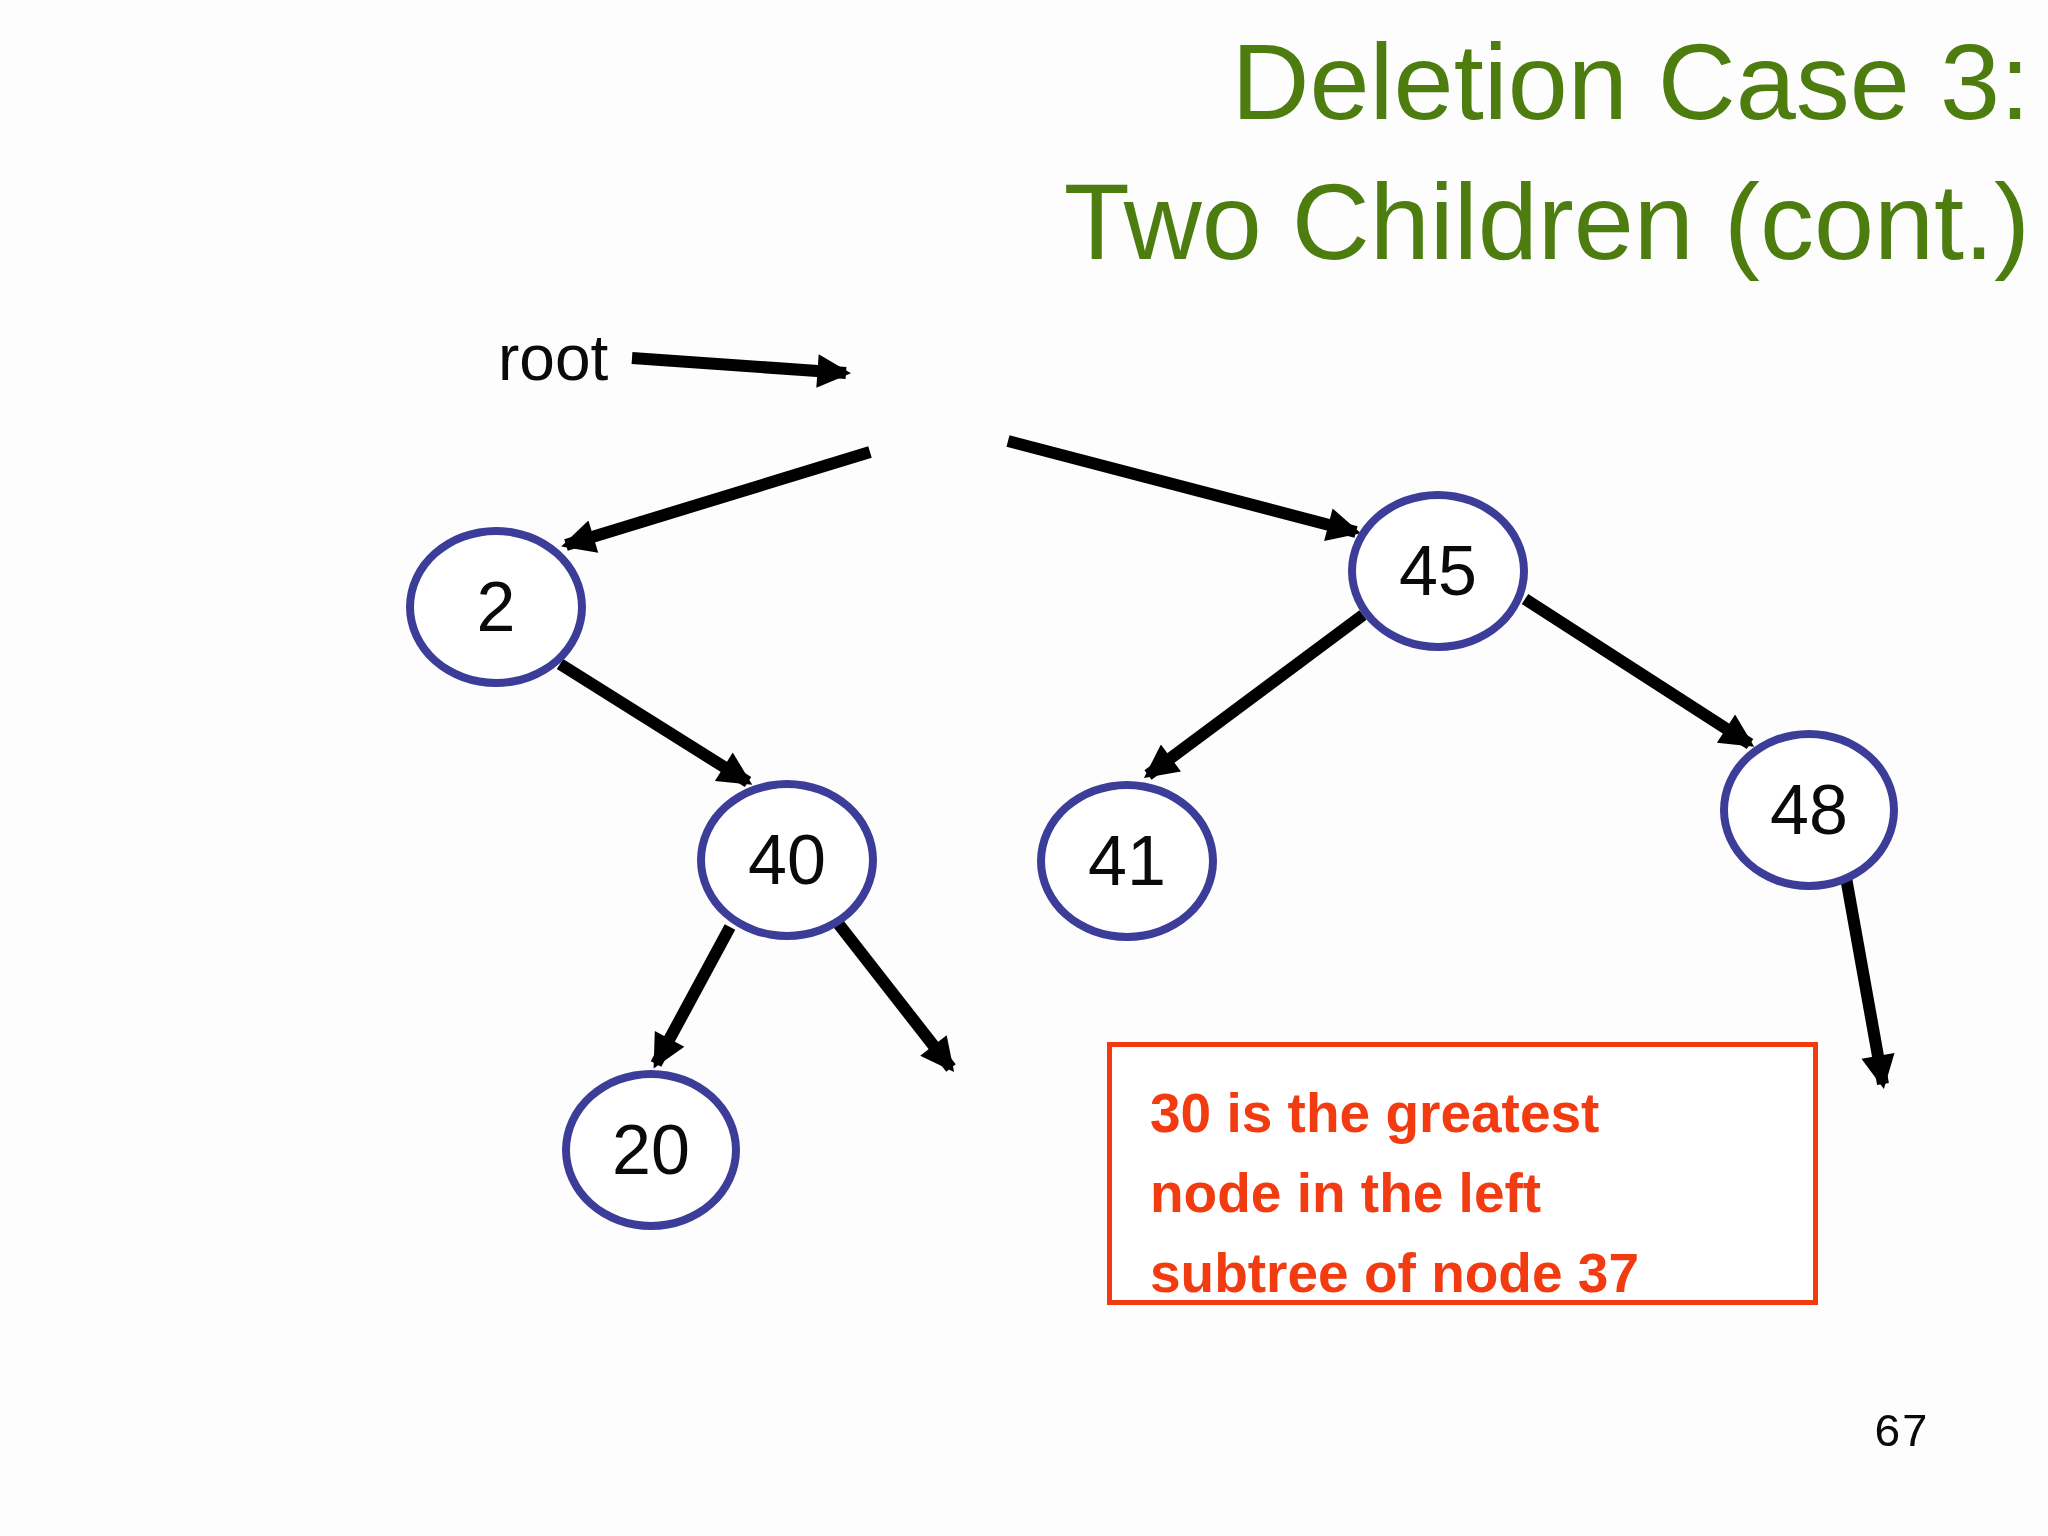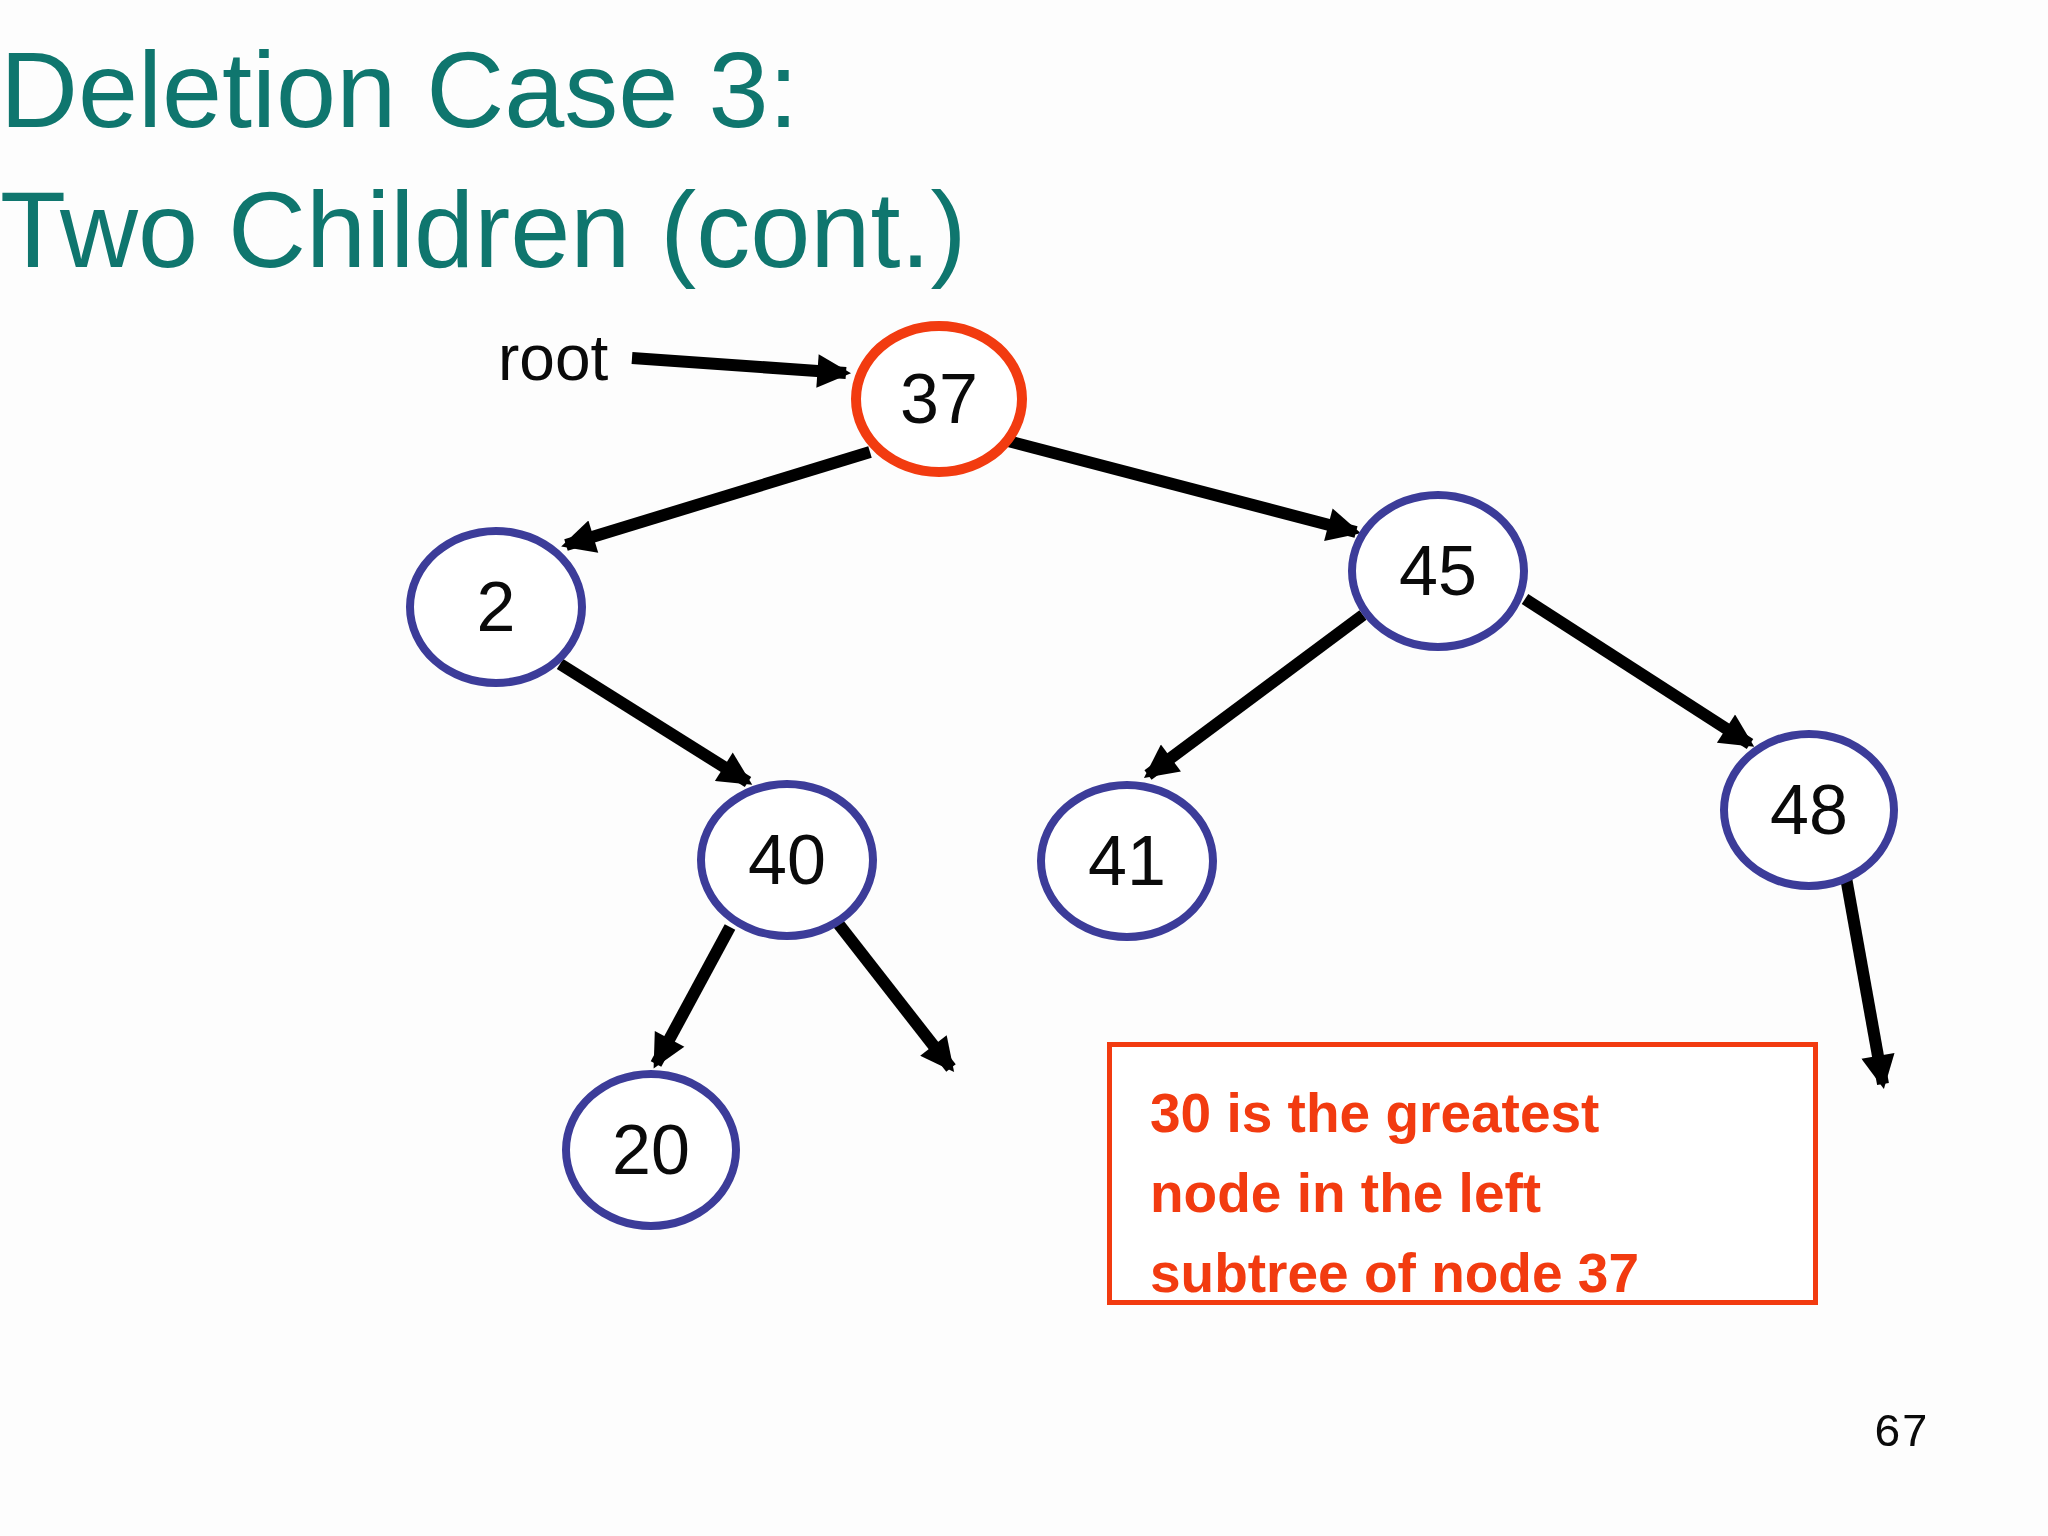--- a/index.html
+++ b/index.html
@@ -6,24 +6,24 @@
   body{
     width:2048px;height:1536px;
     background:#fdfdfd;
     font-family:"Liberation Sans", sans-serif;
     position:relative;
     overflow:hidden;
     color:#000;
   }
   .slide{position:absolute;inset:0;}
   .title{
-    position:absolute;left:0;top:20px;width:2030px;
-    text-align:left;
+    position:absolute;left:0;top:12px;width:2030px;
+    text-align:right;
     font-size:108px;line-height:140px;
-    color:#0f766e;
+    color:#4d7c0f;
     white-space:nowrap;
   }
   .edges{position:absolute;left:0;top:0;width:2048px;height:1536px;}
   .node{
     position:absolute;
     box-sizing:border-box;
     border-radius:50%;
     background:#fff;
     display:flex;align-items:center;justify-content:center;
     font-size:70px;
@@ -74,23 +74,20 @@
       <line x1="730" y1="927" x2="656" y2="1064" marker-end="url(#ah)"></line>
       <line x1="837" y1="922" x2="951" y2="1068" marker-end="url(#ah)"></line>
       <line x1="1363" y1="615" x2="1148" y2="775" marker-end="url(#ah)"></line>
       <line x1="1525" y1="599" x2="1750" y2="744" marker-end="url(#ah)"></line>
       <line x1="1845" y1="872" x2="1883" y2="1084" marker-end="url(#ah)"></line>
     </g>
   </svg>
 
   <div class="root-label">root</div>
 
-  <div class="node red" style="left:851px;top:321px;width:176px;height:156px;">
-    <span>37</span>
-  </div>
   <div class="node blue" style="left:406px;top:527px;width:180px;height:160px;">
     <span>2</span>
   </div>
   <div class="node blue" style="left:1348px;top:491px;width:180px;height:160px;">
     <span>45</span>
   </div>
   <div class="node blue" style="left:697px;top:780px;width:180px;height:160px;">
     <span>40</span>
   </div>
   <div class="node blue" style="left:1037px;top:781px;width:180px;height:160px;">

